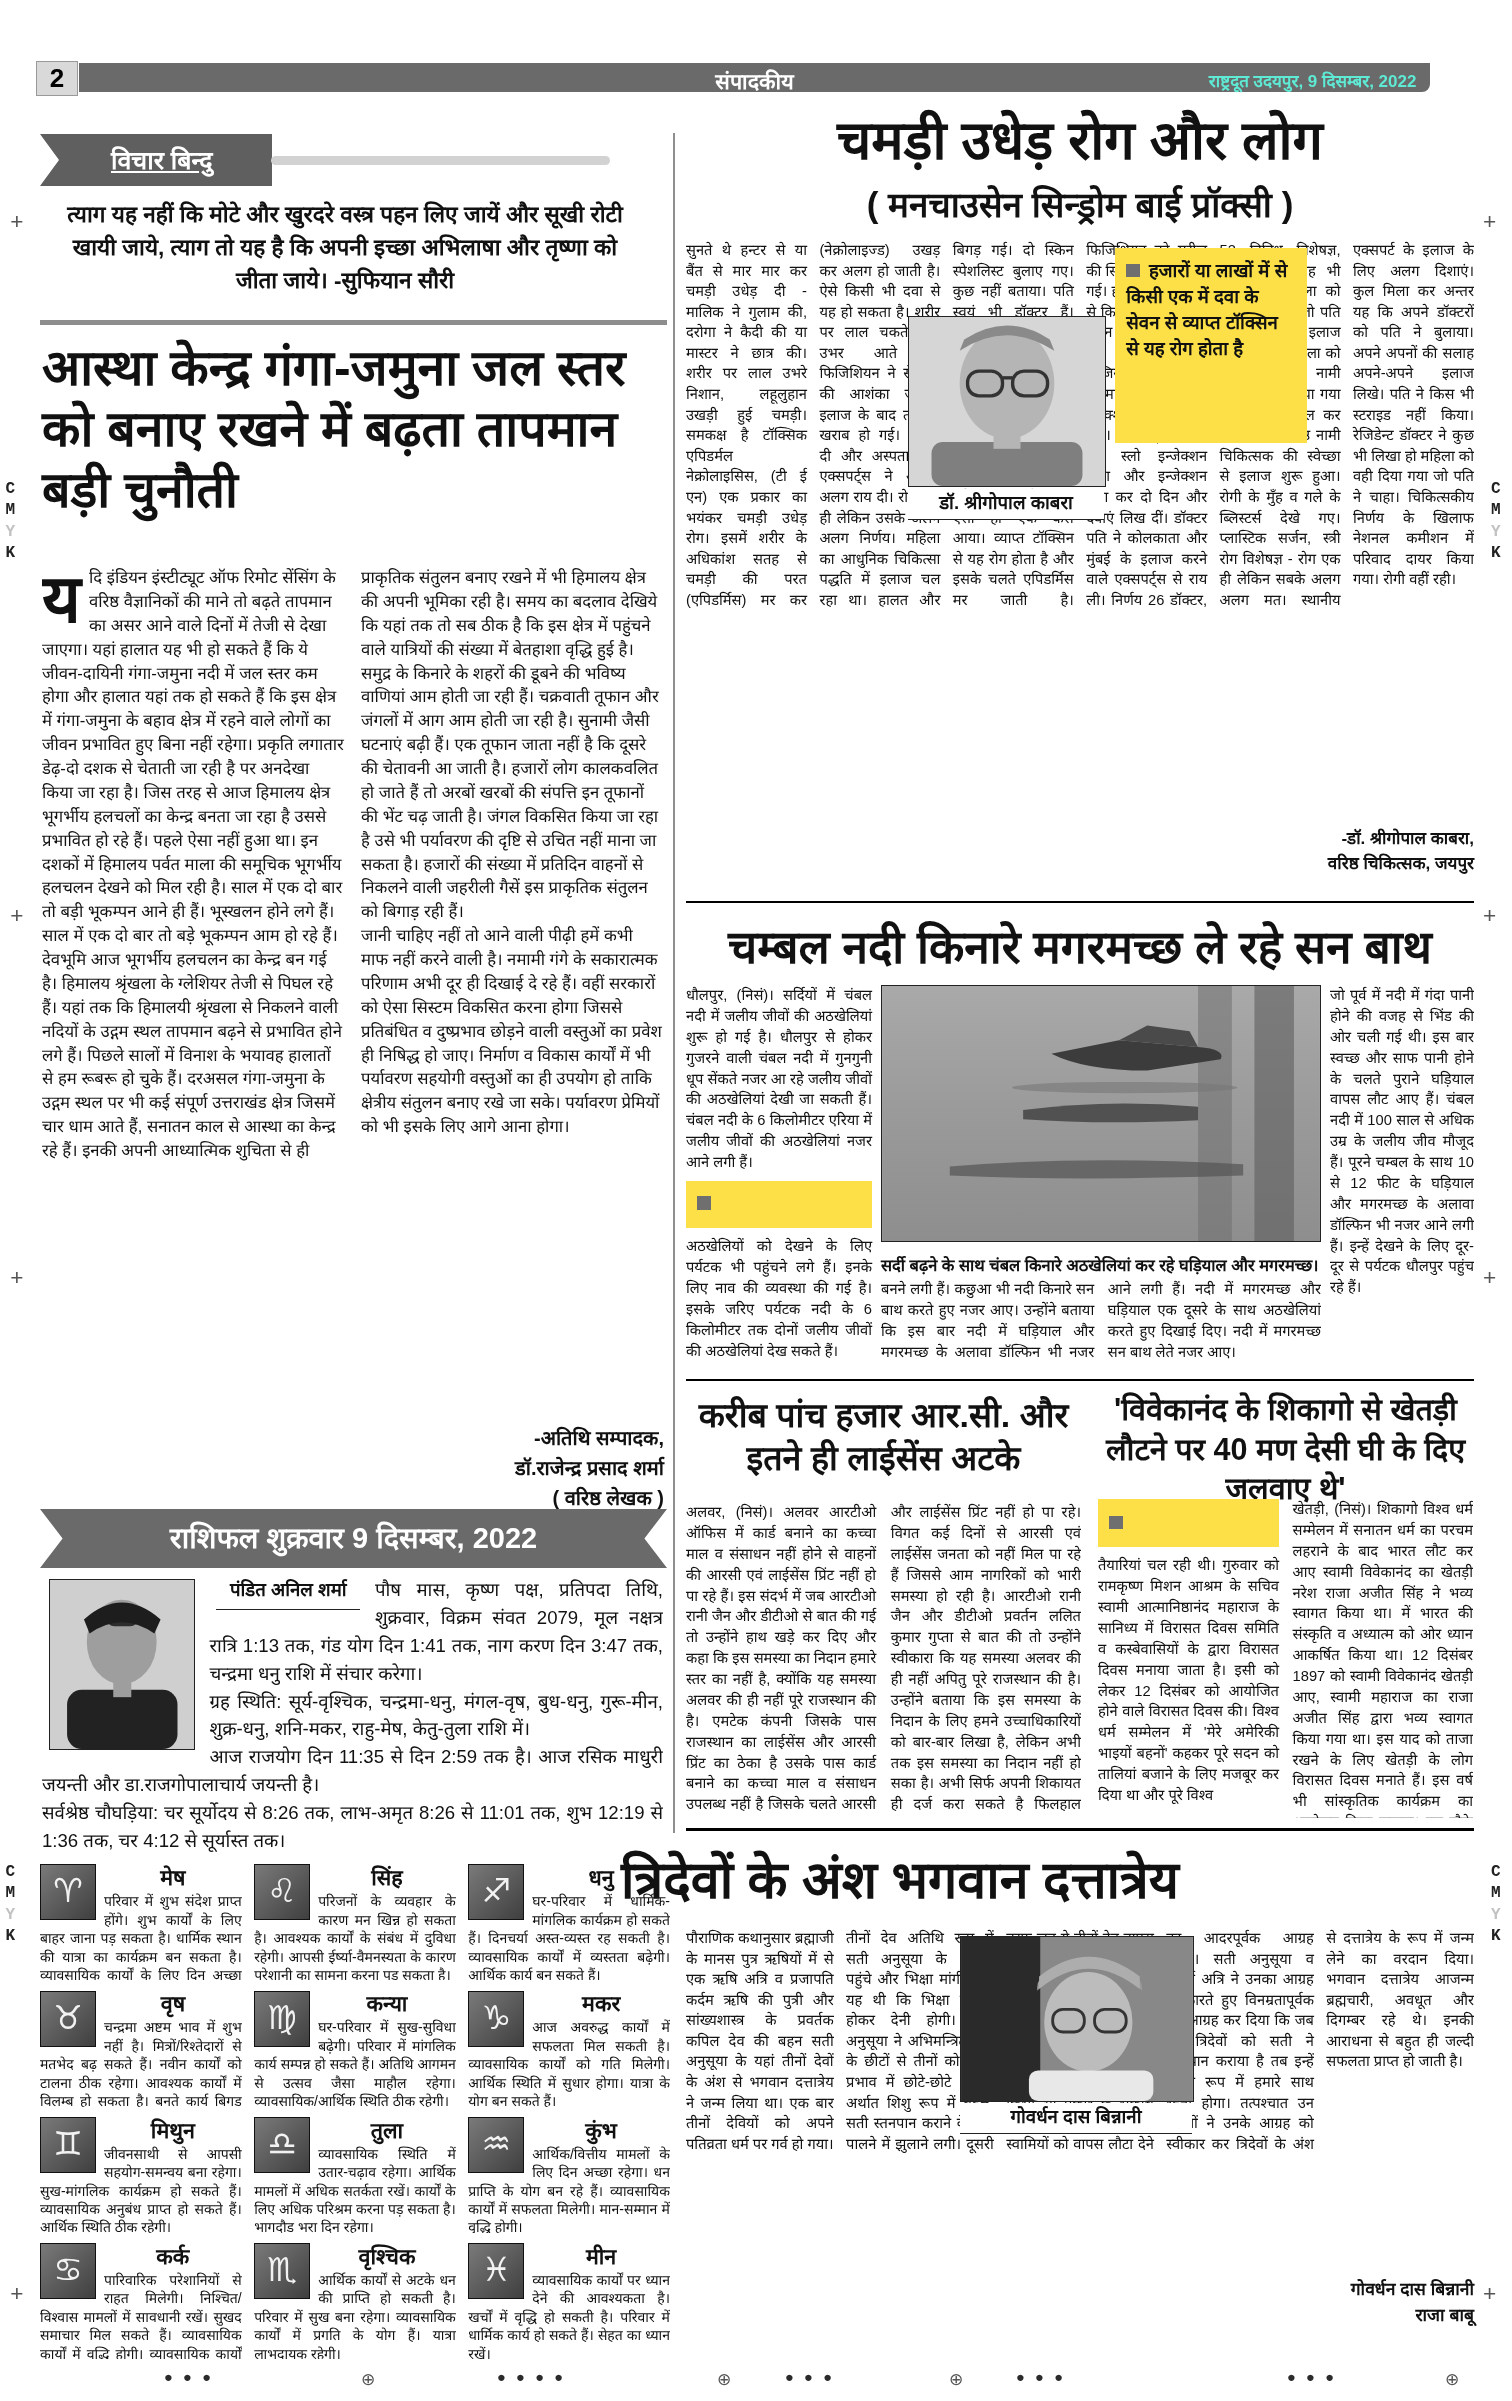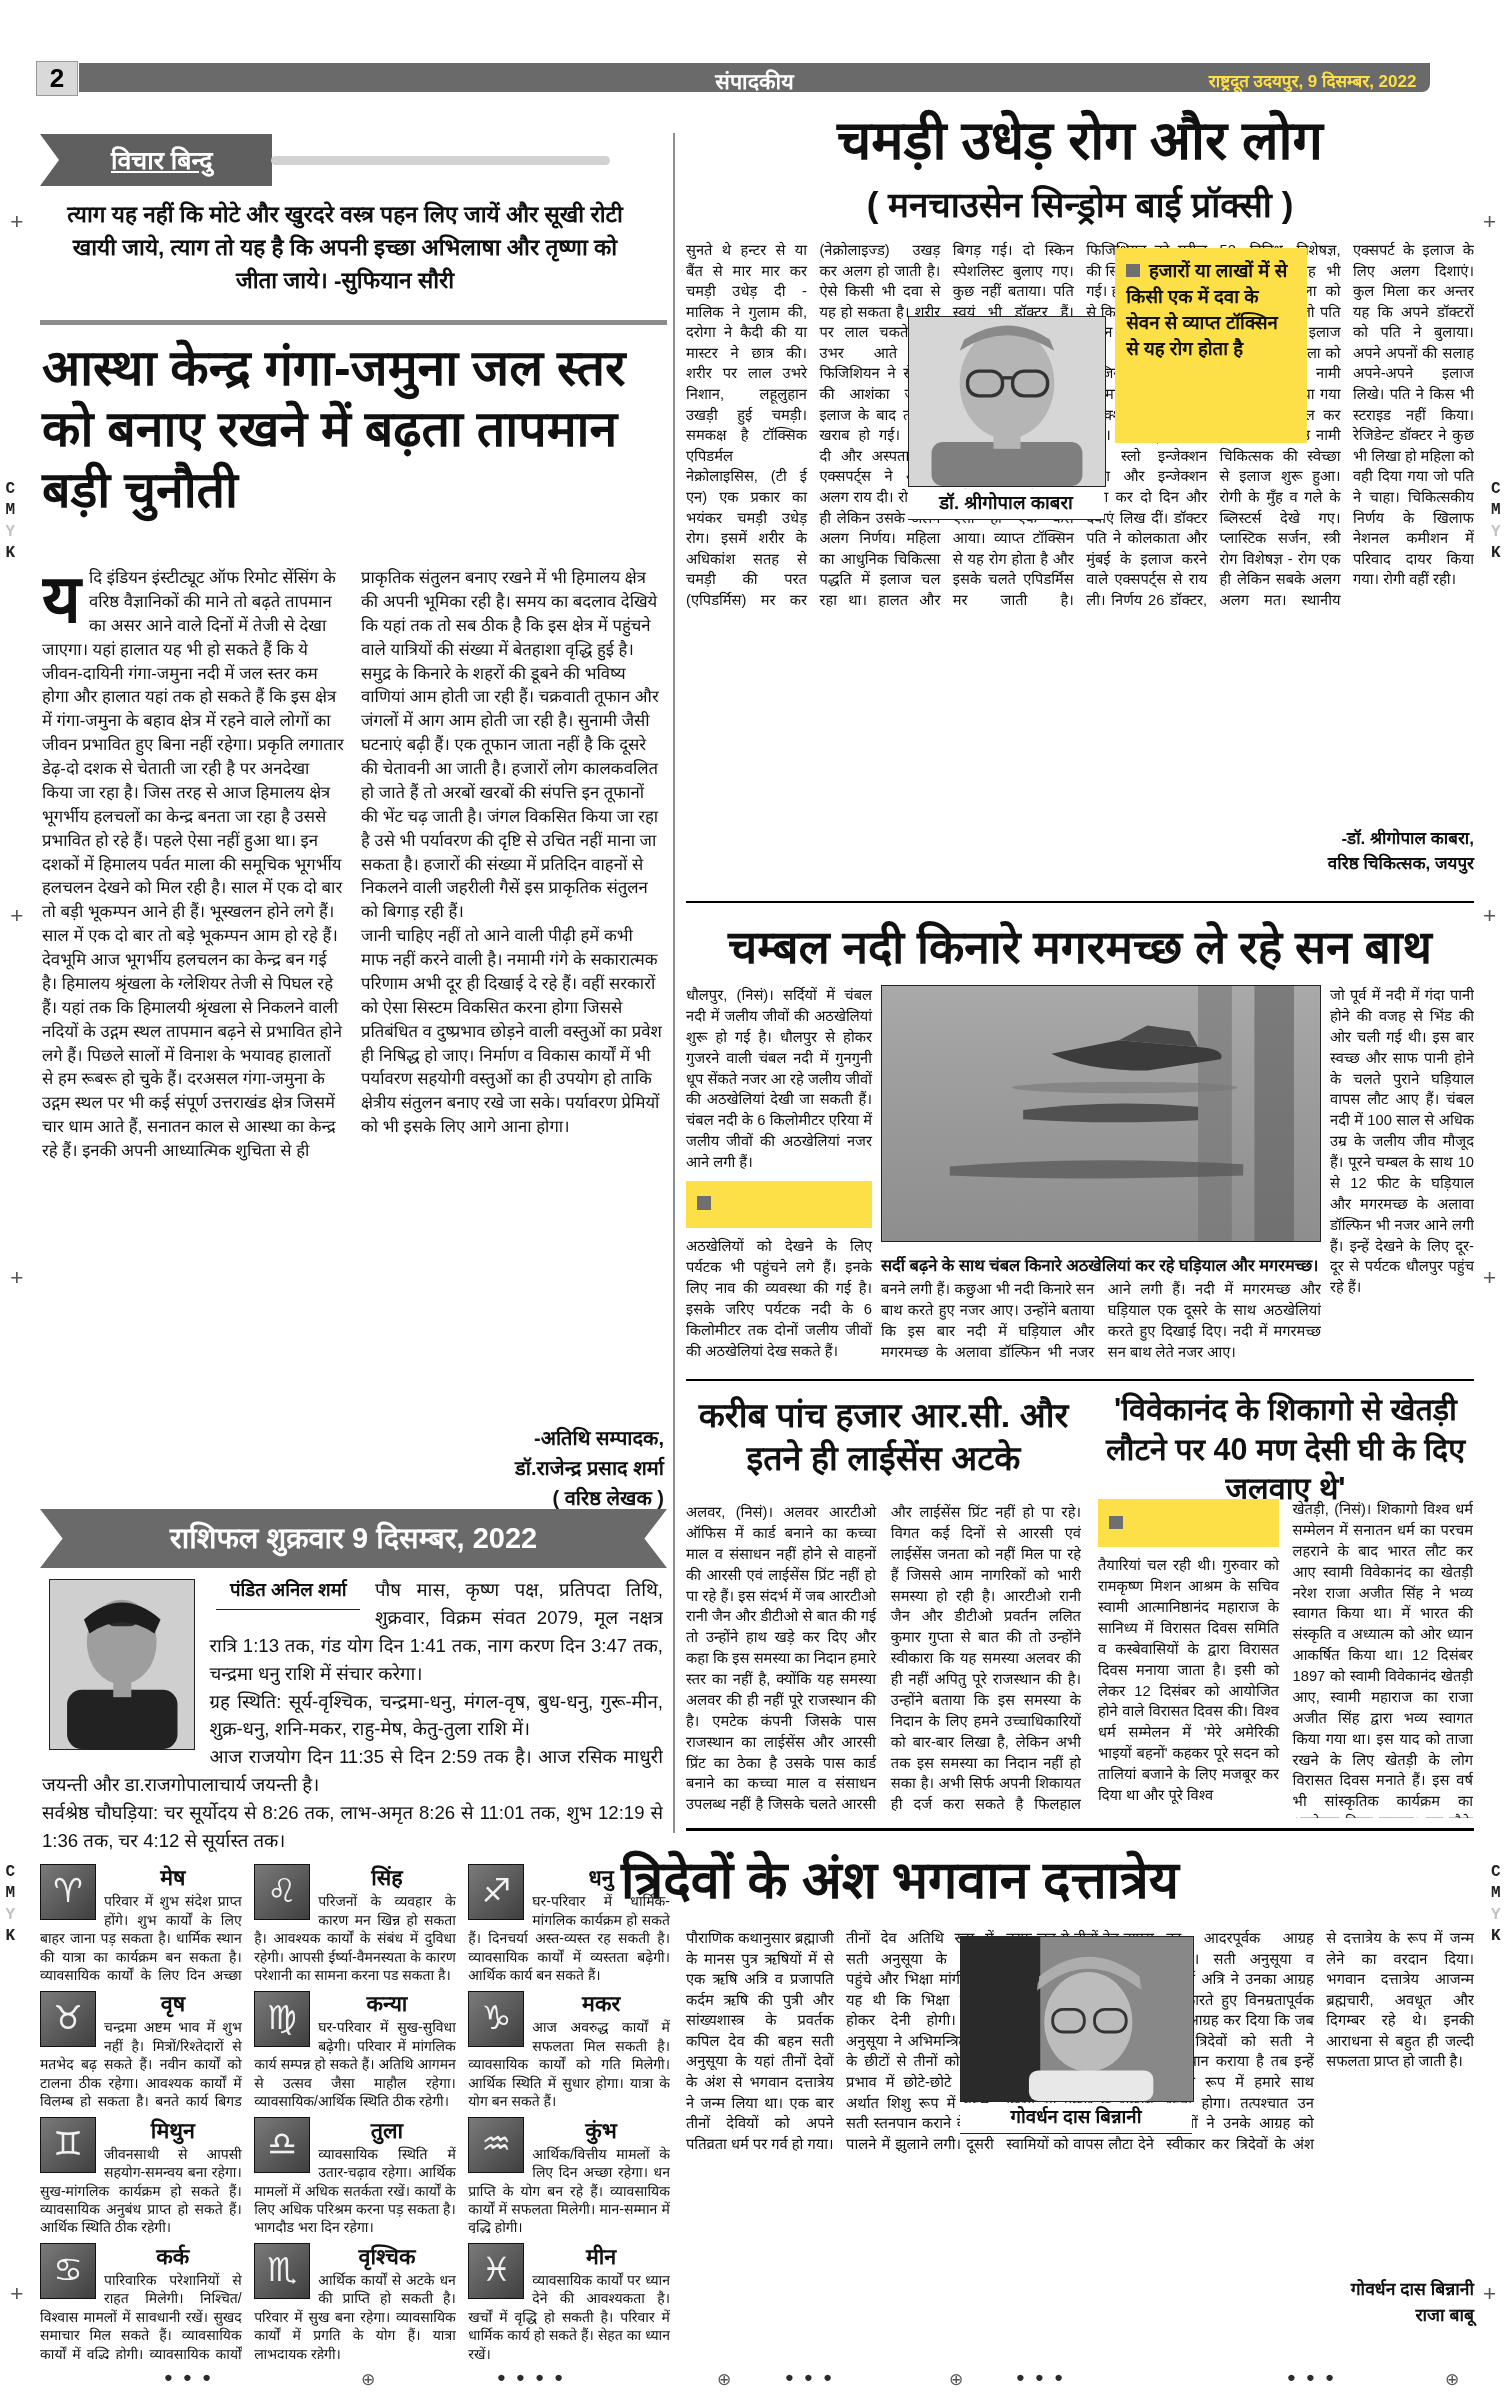--- a/index.html
+++ b/index.html
@@ -4,21 +4,21 @@
 <style>
   html,body{margin:0;padding:0;background:#e9e9e9;}
   #page{position:relative;width:1512px;height:2401px;background:#ffffff;
         font-family:"Liberation Sans","DejaVu Sans",sans-serif;color:#111;overflow:hidden;}
   .abs{position:absolute;}
   
   #header-bar{left:79px;top:63px;width:1351px;height:29px;background:#6a6a6a;border-radius:0 0 8px 0;}
   #page-num{left:36px;top:61px;width:40px;height:33px;background:#d9d9d9;border:0.6px solid #999;
             font-size:26px;font-weight:bold;text-align:center;line-height:33px;color:#000;}
   #section-title{left:0;top:3.4px;width:100%;text-align:center;color:#fff;font-size:21.5px;font-weight:bold;}
-  #masthead{right:13.6px;top:5.6px;color:#fde047;font-size:17px;font-weight:bold;}
+  #masthead{right:13.6px;top:5.6px;color:#5eead4;font-size:17px;font-weight:bold;}
   
   .rule{background:#000;}
   .ribbon{background:#5f5f5f;color:#fff;font-weight:bold;}
   .just{text-align:justify;white-space:pre-line;}
   .byline{font-weight:bold;text-align:right;}
   .inset{background:#fde047;padding:10.2px 11.3px;font-weight:bold;}
   .inset .sq{display:inline-block;width:13.6px;height:13.6px;background:#6f6f6f;margin-right:9px;}
   .caption{font-weight:bold;}
   .photo{border:1.1px solid #222;background:#bdbdbd;overflow:hidden;}
   .photo svg{display:block;}

